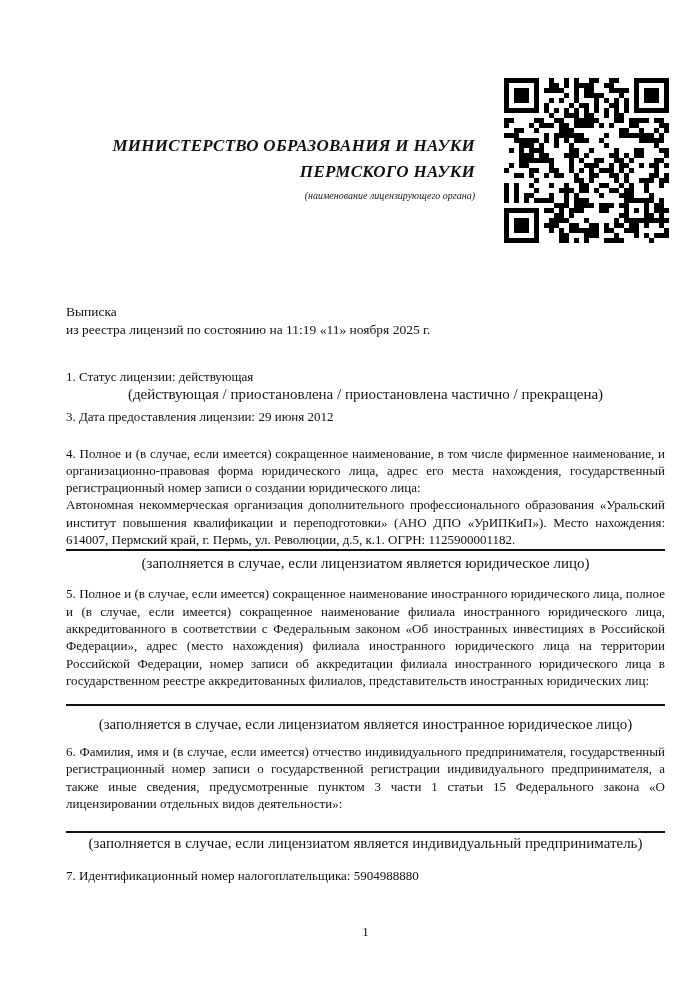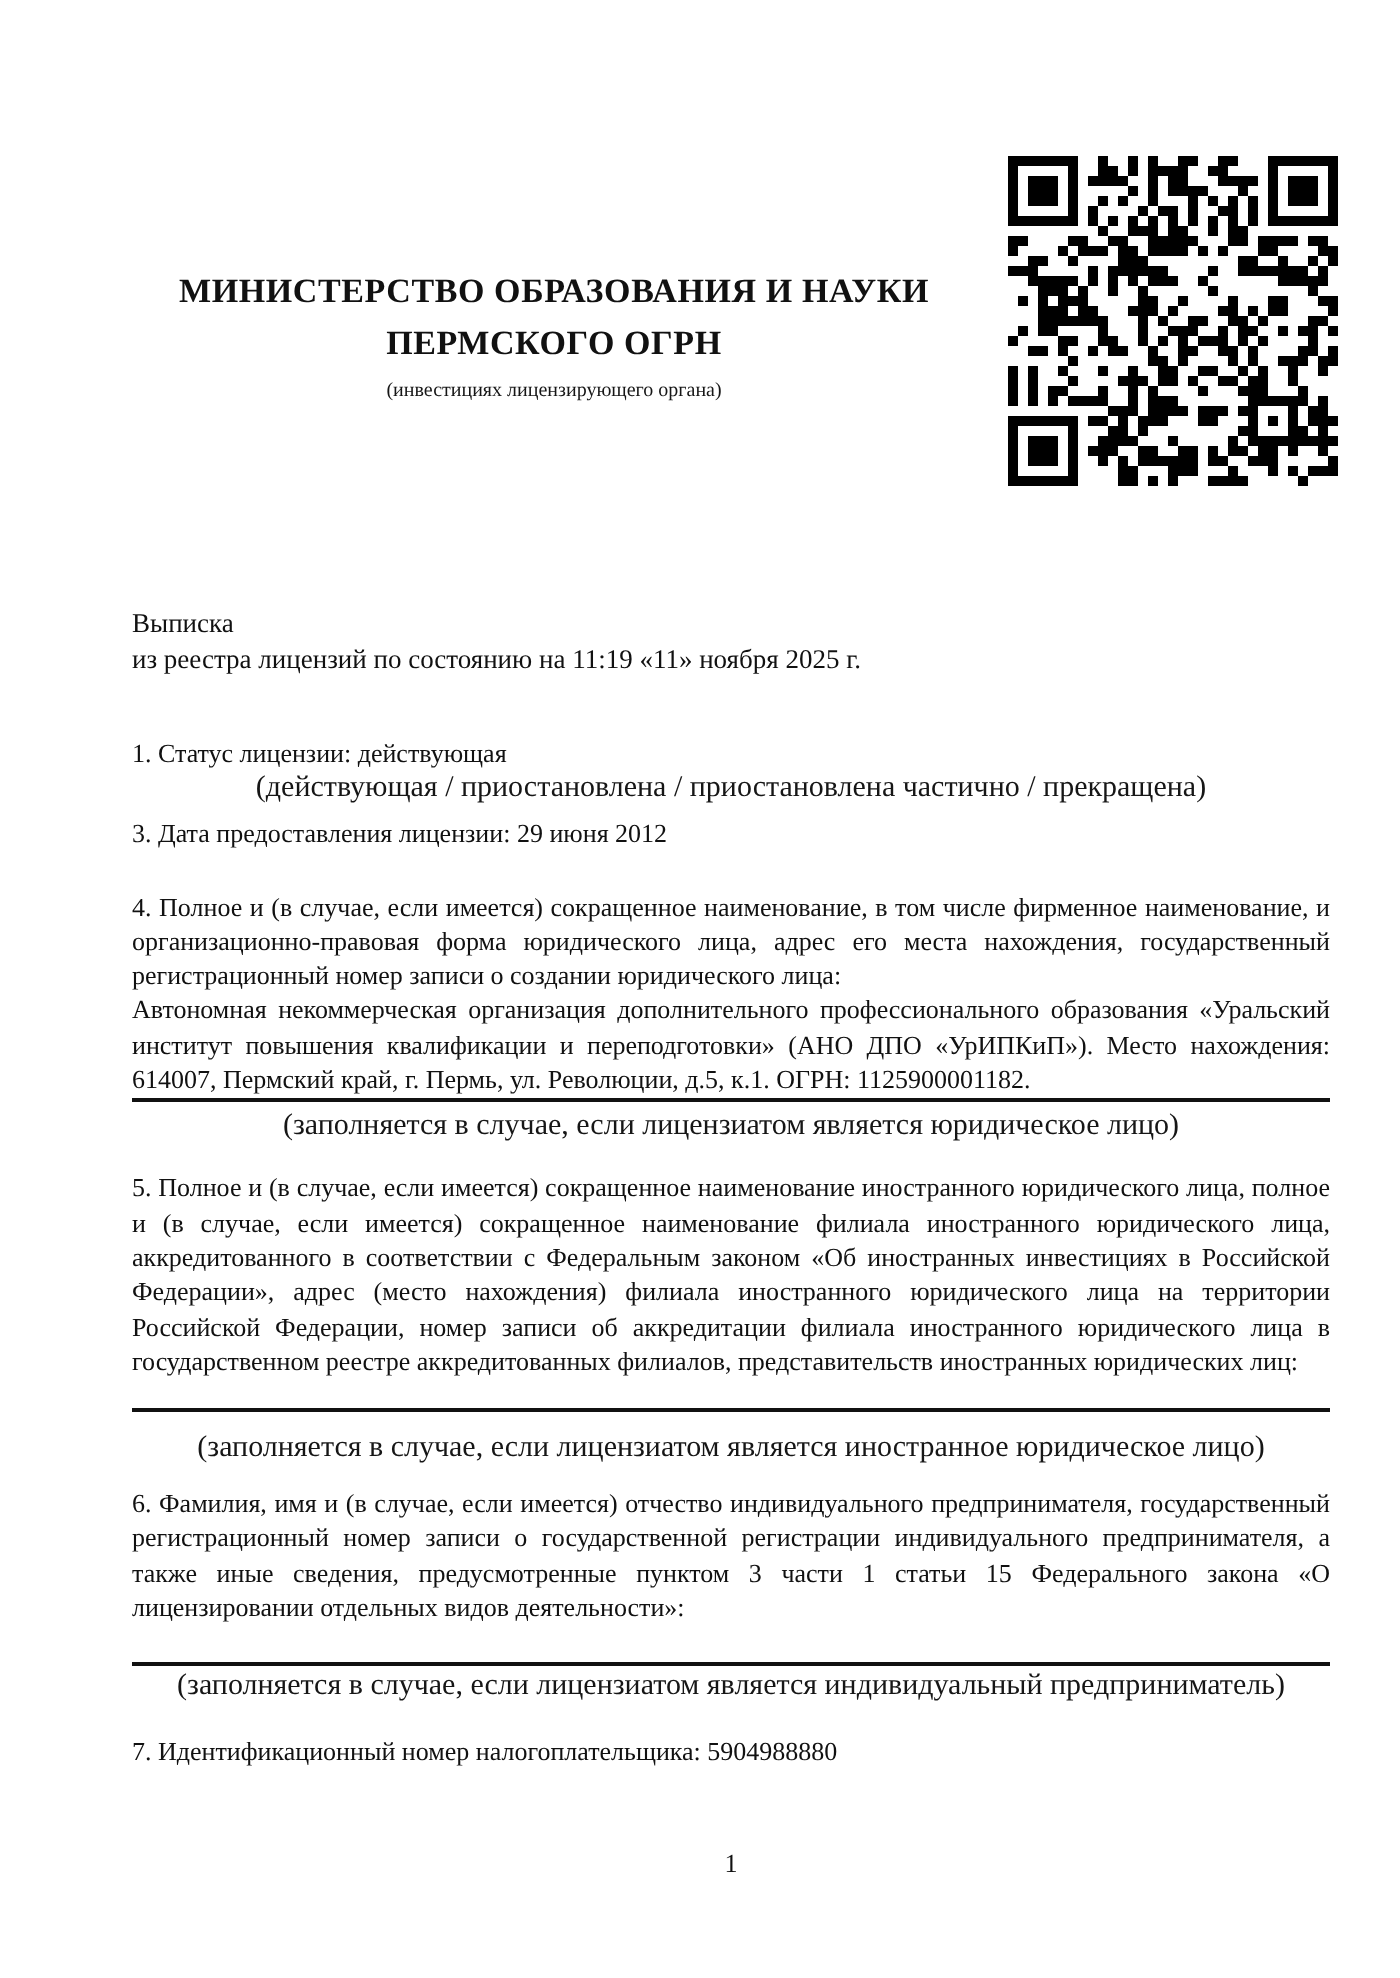--- a/index.html
+++ b/index.html
@@ -12,23 +12,24 @@
     width: 700px;
     height: 989px;
     background: #ffffff;
     font-family: "Liberation Serif", serif;
     color: #111111;
     overflow: hidden;
   }
   .ministry-block {
     position: absolute;
     top: 133px;
-    left: 62px;
+    left: 45px;
     width: 430px;
-    text-align: center;
+    text-align: right;
+    font-style: italic;
   }
   .ministry-line {
     font-size: 17px;
     font-weight: bold;
     line-height: 26px;
     letter-spacing: 0.3px;
     white-space: nowrap;
   }
   .ministry-caption {
     font-size: 10px;
@@ -93,22 +94,22 @@
     font-size: 13px;
   }
 </style>
 </head>
 <body>
 
 <div class="page">
 
   <div class="ministry-block">
     <div class="ministry-line">МИНИСТЕРСТВО ОБРАЗОВАНИЯ И НАУКИ</div>
-    <div class="ministry-line">ПЕРМСКОГО ОГРН</div>
-    <div class="ministry-caption">(инвестициях лицензирующего органа)</div>
+    <div class="ministry-line">ПЕРМСКОГО НАУКИ</div>
+    <div class="ministry-caption">(наименование лицензирующего органа)</div>
   </div>
 
   <svg class="qr" id="qr-svg" viewBox="0 0 33 33" shape-rendering="crispEdges" aria-hidden="true">
       <g fill="#000000">
         <rect x="0" y="0" width="1" height="1"></rect>
         <rect x="1" y="0" width="1" height="1"></rect>
         <rect x="2" y="0" width="1" height="1"></rect>
         <rect x="3" y="0" width="1" height="1"></rect>
         <rect x="4" y="0" width="1" height="1"></rect>
         <rect x="5" y="0" width="1" height="1"></rect>

